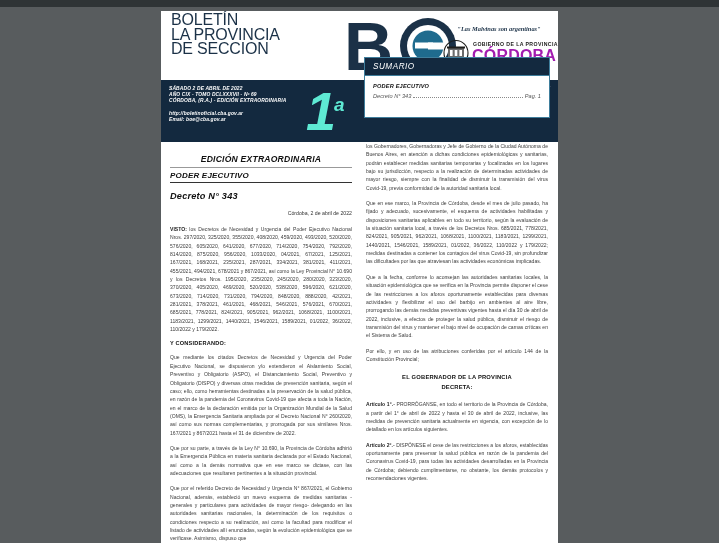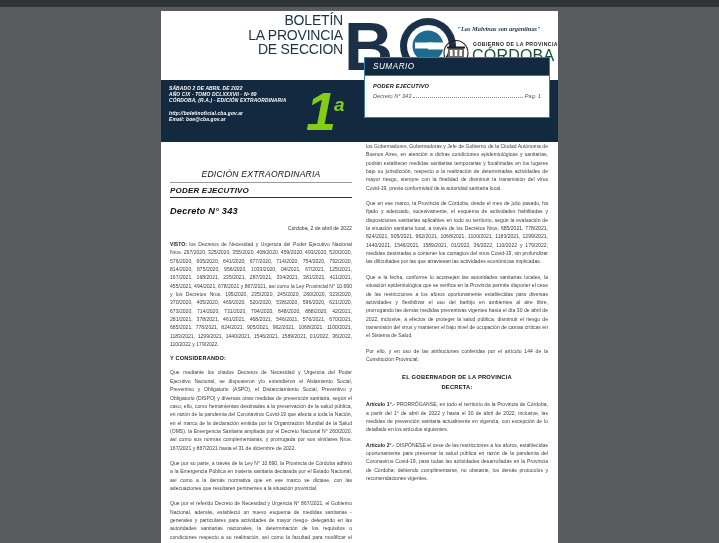--- a/index.html
+++ b/index.html
@@ -38,23 +38,22 @@
   .masthead {
     position: relative;
     height: 69px;
     background: #ffffff;
   }
   .mast-title {
     position: absolute;
     top: 2px;
     left: 10px;
     width: 172px;
-    text-align: right;
     color: #1b3147;
-    font-size: 14px;
+    font-size: 16px;
     line-height: 14.6px;
     font-weight: 400;
     letter-spacing: -0.2px;
   }
   .mast-title div { white-space: nowrap; }
   .logo-be {
     position: absolute;
     left: 183px;
     top: 3px;
     width: 120px;
@@ -91,23 +90,23 @@
     font-size: 5.2px;
     letter-spacing: 0.4px;
     color: #1d1d1b;
     white-space: nowrap;
     font-weight: bold;
   }
   .gob-main {
     position: absolute;
     left: 29px; top: 10px;
     font-size: 16px;
-    font-weight: normal;
-    letter-spacing: 0.2px;
-    color: #14532d;
+    font-weight: bold;
+    letter-spacing: 0.2px;
+    color: #a21caf;
     white-space: nowrap;
   }
   
   .band {
     position: relative;
     height: 62px;
     background: #13293f;
   }
   .band-left {
     position: absolute;
@@ -119,21 +118,21 @@
     line-height: 6.2px;
     letter-spacing: 0.15px;
   }
   .band-left .url {
     margin-top: 6px;
   }
   .big-one {
     position: absolute;
     left: 145px;
     top: -2px;
-    color: #84cc16;
+    color: #5eead4;
     font-size: 54px;
     font-weight: bold;
     font-style: italic;
     line-height: 54px;
     letter-spacing: -2px;
   }
   .big-one sup {
     font-size: 19px;
     vertical-align: super;
     font-weight: bold;
@@ -217,25 +216,25 @@
     position: absolute;
     top: 0;
     width: 182px;
     font-family: "Liberation Sans", sans-serif;
   }
   .col-left  { left: 9px; }
   .col-right { left: 205px; }
   .edic-extra {
     text-align: center;
     font-size: 8.6px;
-    font-weight: normal;
-    font-style: italic;
-    color: #111;
-    letter-spacing: 0.2px;
-    margin-top: 22px;
+    font-weight: bold;
+    font-style: italic;
+    color: #111;
+    letter-spacing: 0.2px;
+    margin-top: 7px;
   }
   .hr-thin {
     border: 0;
     border-top: 1px solid #999;
     margin: 3px 0 3px 0;
   }
   .poder-ej {
     font-size: 8px;
     font-weight: bold;
     font-style: italic;

